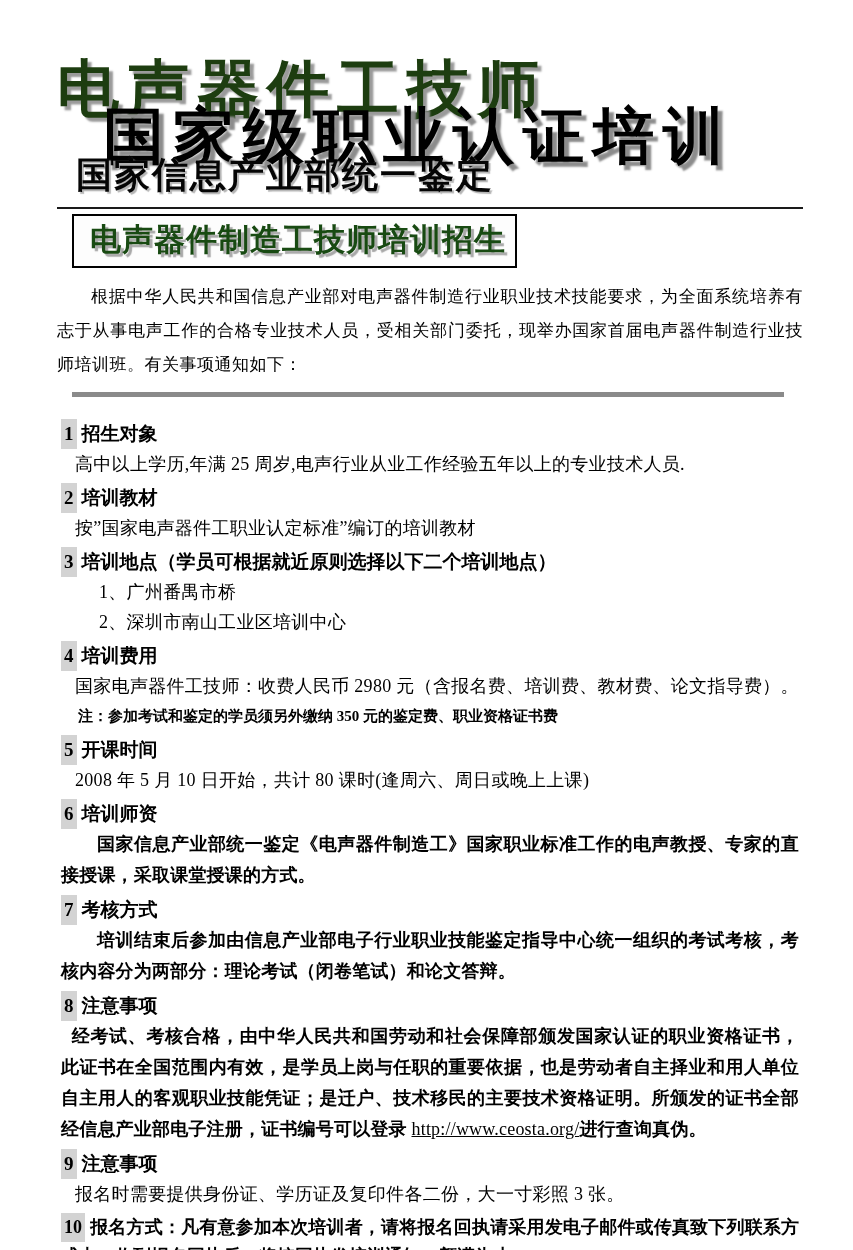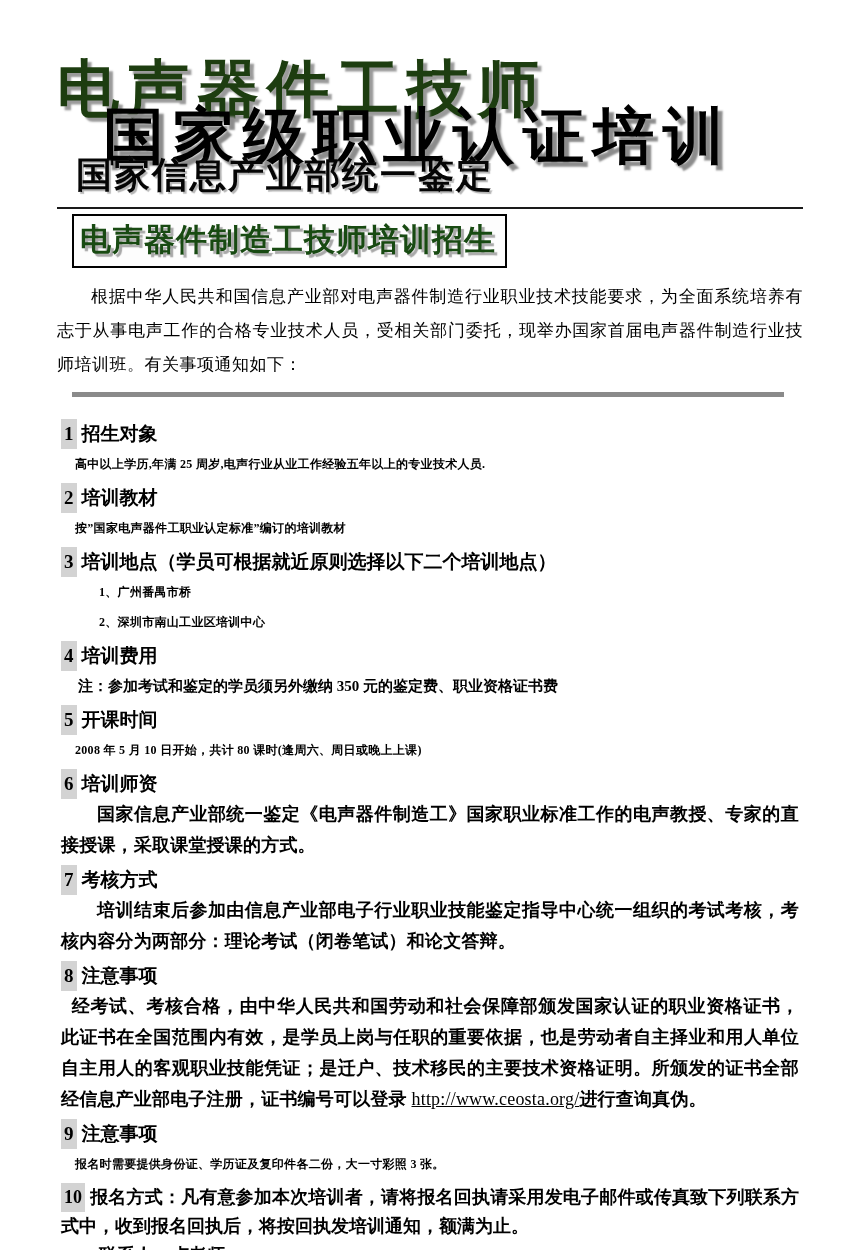--- a/index.html
+++ b/index.html
@@ -29,21 +29,21 @@
     margin-top:-11px;transform:translateX(19px);
     white-space:nowrap;
     font-family:Liberation Mono, monospace;
   }
 
   .thin-rule{margin-top:9px;border-top:2px solid #1a1a1a;height:0;}
 
   
   .boxed-title{
     display:inline-block;margin:5px 0 0 15px;
-    border:2px solid #000;padding:3px 9px 5px 6px;
+    border:2px solid #000;padding:3px 9px 5px 16px;
     font-size:31px;font-weight:900;letter-spacing:1px;
     color:#184a12;background:#fdfdfd;
     text-shadow:3px 3px 1px #a8a8a8;
     white-space:nowrap;
   }
 
   
   .intro{
     margin:12px 0 0 0;font-size:17px;font-weight:400;line-height:34px;
     text-indent:2em;letter-spacing:0.5px;text-align:justify;
@@ -52,21 +52,21 @@
   .gray-bar{margin:10px 0 0 15px;width:712px;height:5px;background:#8a8a8a;}
 
   
   main{display:block;margin-top:22px;}
   .sec{margin:4px;}
   .sec-head{font-size:19px;font-weight:700;line-height:30px;}
   .num{
     display:inline-block;background:#d3d3d3;color:#000;
     padding:0 3px;margin-right:5px;font-weight:700;
   }
-  .sec-line{font-size:12px;font-weight:700;line-height:30px;margin-left:14px;letter-spacing:0.3px;}
+  .sec-line{font-size:18px;font-weight:400;line-height:30px;margin-left:14px;letter-spacing:0.3px;}
   .sec-line.sub{margin-left:38px;}
   .sec-note{font-size:15px;font-weight:700;line-height:30px;margin-left:17px;}
   .sec-para{
     font-size:18px;font-weight:700;line-height:31px;margin:0;
     text-indent:2em;text-align:justify;letter-spacing:0.2px;
   }
   .sec-para.noindent{text-indent:0.6em;}
   .url{color:#000;font-weight:400;text-decoration:underline;}
   .sec10-wrap{font-size:18px;font-weight:700;line-height:29px;text-align:justify;}
   .contact{font-size:18px;font-weight:700;line-height:29px;margin-left:38px;}
@@ -105,20 +105,21 @@
     </div>
 
     <div class="sec">
       <div class="sec-head"><span class="num">3</span><span>培训地点（学员可根据就近原则选择以下二个培训地点）</span></div>
       <div class="sec-line sub">1、广州番禺市桥</div>
       <div class="sec-line sub">2、深圳市南山工业区培训中心</div>
     </div>
 
     <div class="sec">
       <div class="sec-head"><span class="num">4</span><span>培训费用</span></div>
+      <div class="sec-line">国家电声器件工技师：收费人民币 2980 元（含报名费、培训费、教材费、论文指导费）。</div>
       <div class="sec-note">注：参加考试和鉴定的学员须另外缴纳 350 元的鉴定费、职业资格证书费</div>
     </div>
 
     <div class="sec">
       <div class="sec-head"><span class="num">5</span><span>开课时间</span></div>
       <div class="sec-line">2008 年 5 月 10 日开始，共计 80 课时(逢周六、周日或晚上上课)</div>
     </div>
 
     <div class="sec">
       <div class="sec-head"><span class="num">6</span><span>培训师资</span></div>

